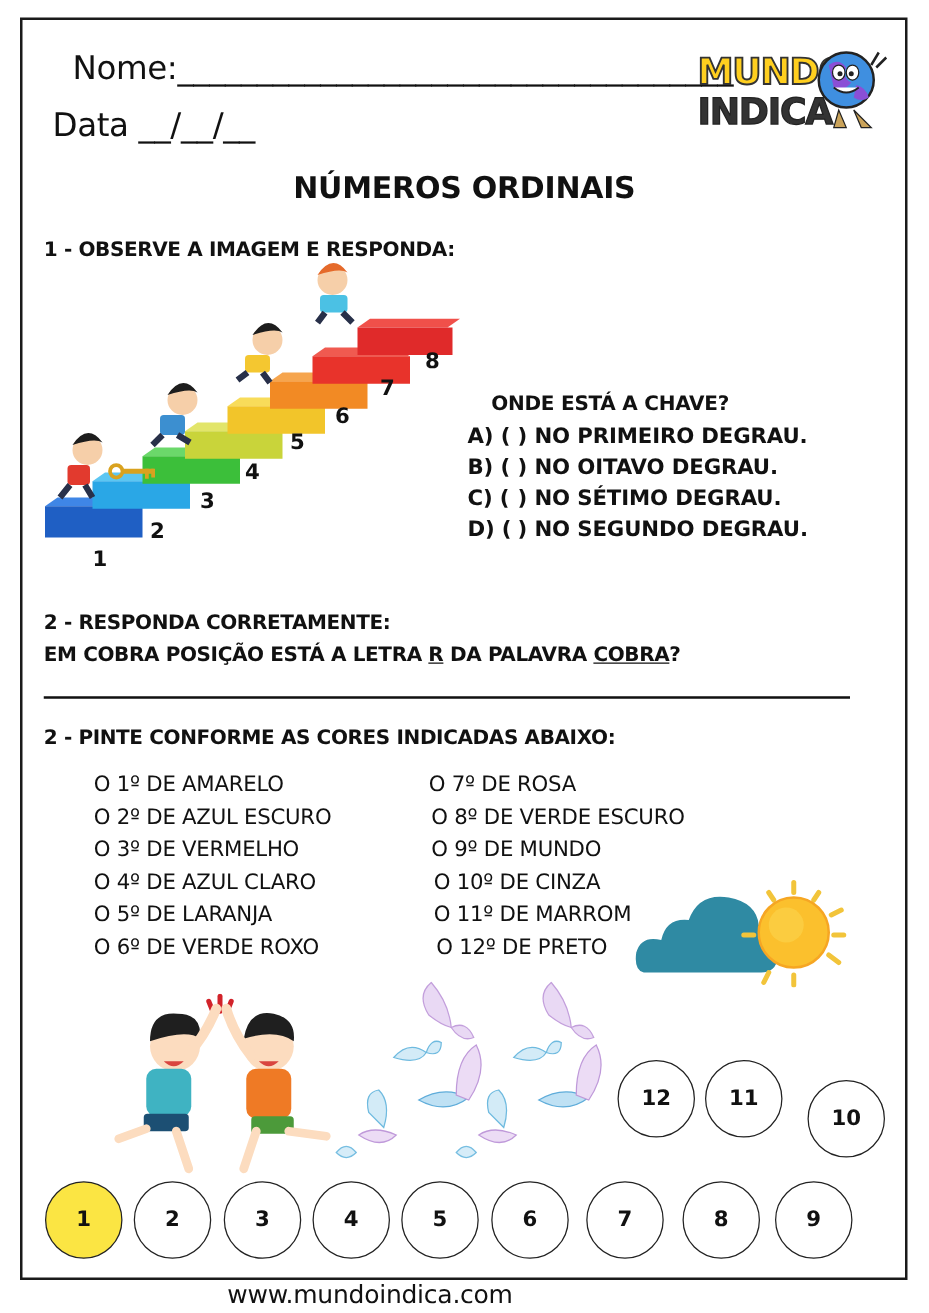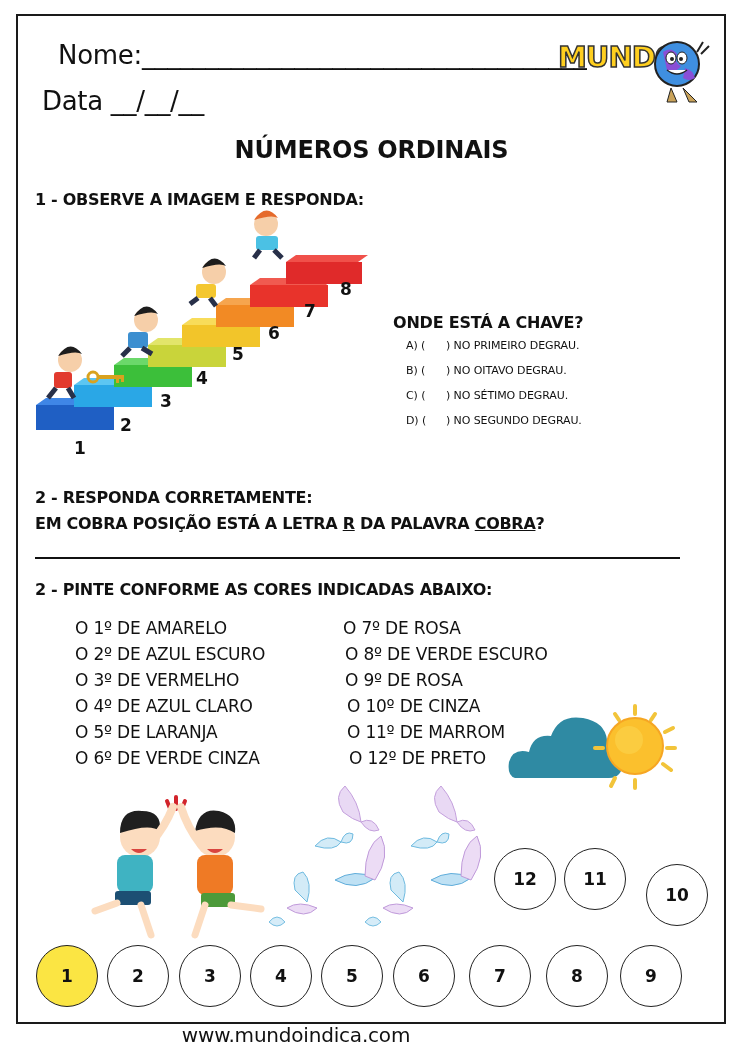--- a/index.html
+++ b/index.html
@@ -11,40 +11,41 @@
   .data { left: 42px; top: 86px; font-size: 26px; font-weight: 400; letter-spacing: -0.3px; }
   .title { left: 0; width: 743px; top: 136px; text-align: center; font-size: 24px; font-weight: 700; letter-spacing: -0.2px; }
   .q-heading { font-size: 16px; font-weight: 700; letter-spacing: -0.3px; }
   .q1 { left: 35px; top: 190px; }
   .q2 { left: 35px; top: 488px; }
   .q2b { left: 35px; top: 514px; }
   .q3 { left: 35px; top: 580px; }
   .u { text-decoration: underline; }
   .answer-line { left: 35px; top: 557px; width: 645px; height: 2px; background: #111; }
   .chave-title { left: 393px; top: 313px; font-size: 16px; font-weight: 700; letter-spacing: -0.2px; }
-  .opt { left: 406px; font-size: 11px; letter-spacing: -0.1px; }
+  .opt { left: 374px; font-size: 17px; letter-spacing: -0.1px; font-weight: bold; }
   .opt .par { display: inline-block; width: 40px; }
   .list { font-size: 17px; letter-spacing: -0.2px; white-space: nowrap; }
   .footer { left: 0; width: 592px; top: 1023px; text-align: center; font-size: 20px; letter-spacing: -0.2px; }
   .circle { position: absolute; width: 62px; height: 62px; border: 1.5px solid #222; border-radius: 50%; display: flex; align-items: center; justify-content: center; font-weight: 700; font-size: 17px; background: #fff; }
   .circle.filled { background: #fbe543; }
   .logo { left: 555px; top: 38px; width: 160px; height: 72px; }
   .logo .mundo { position: absolute; left: 3px; top: 2px; font-family: "DejaVu Sans", sans-serif; font-weight: 900; font-size: 29px; color: #ffcf1f; -webkit-text-stroke: 1.5px #333; letter-spacing: -1px; }
   .logo .indica { position: absolute; left: 3px; top: 34px; font-family: "DejaVu Sans", sans-serif; font-weight: 900; font-size: 29px; color: #333; -webkit-text-stroke: 1px #222; letter-spacing: -1px; }
 </style>
 </head>
 <body>
 
 <div class="sheet"></div>
 
 <div class="abs nome">Nome:___________________________________</div>
 <div class="abs data">Data __/__/__</div>
 
 <div class="abs logo">
   <span class="mundo">MUNDO</span>
+  <span class="indica">INDICA</span>
   <svg style="position:absolute;left:98px;top:0" width="60" height="72" viewBox="0 0 60 72">
     <circle cx="24" cy="26" r="22" fill="#3f8fe0" stroke="#222" stroke-width="2"></circle>
     <path d="M10 14 q8 -6 14 2 q-4 8 4 12 q-6 8 -14 4z" fill="#8a4fd6"></path>
     <path d="M32 30 q8 2 10 10 q-6 4 -12 0z" fill="#8a4fd6"></path>
     <ellipse cx="18" cy="20" rx="5" ry="6" fill="#fff" stroke="#222"></ellipse>
     <ellipse cx="29" cy="20" rx="5" ry="6" fill="#fff" stroke="#222"></ellipse>
     <circle cx="19" cy="21" r="2" fill="#222"></circle>
     <circle cx="28" cy="21" r="2" fill="#222"></circle>
     <path d="M14 32 q10 8 20 0" fill="#fff" stroke="#222" stroke-width="1.5"></path>
     <path d="M44 14 l6 -10 M48 16 l8 -8" stroke="#222" stroke-width="2"></path>
@@ -143,25 +144,25 @@
 <div class="abs q-heading q2b"><span>EM COBRA POSIÇÃO ESTÁ A LETRA </span><span class="u">R</span><span> DA PALAVRA </span><span class="u">COBRA</span><span>?</span></div>
 <div class="abs answer-line"></div>
 
 <div class="abs q-heading q3">2 - PINTE CONFORME AS CORES INDICADAS ABAIXO:</div>
 
 <div class="abs list" style="left:75px;top:618px">O 1º DE AMARELO</div>
 <div class="abs list" style="left:75px;top:644px">O 2º DE AZUL ESCURO</div>
 <div class="abs list" style="left:75px;top:670px">O 3º DE VERMELHO</div>
 <div class="abs list" style="left:75px;top:696px">O 4º DE AZUL CLARO</div>
 <div class="abs list" style="left:75px;top:722px">O 5º DE LARANJA</div>
-<div class="abs list" style="left:75px;top:748px">O 6º DE VERDE CINZA</div>
+<div class="abs list" style="left:75px;top:748px">O 6º DE VERDE ROXO</div>
 
 <div class="abs list" style="left:343px;top:618px">O 7º DE ROSA</div>
 <div class="abs list" style="left:345px;top:644px">O 8º DE VERDE ESCURO</div>
-<div class="abs list" style="left:345px;top:670px">O 9º DE ROSA</div>
+<div class="abs list" style="left:345px;top:670px">O 9º DE MUNDO</div>
 <div class="abs list" style="left:347px;top:696px">O 10º DE CINZA</div>
 <div class="abs list" style="left:347px;top:722px">O 11º DE MARROM</div>
 <div class="abs list" style="left:349px;top:748px">O 12º DE PRETO</div>
 
 <svg class="abs" style="left:505px;top:700px" width="180" height="90" viewBox="0 0 180 90">
   <g>
     <path d="M10 78 q-8 -2 -6 -16 q4 -14 20 -10 q4 -18 22 -16 q8 -22 32 -18 q22 4 24 22 q14 2 16 20 q0 18 -14 18 z" fill="#2f8aa3"></path>
   </g>
   <g stroke="#f2c43a" stroke-width="4" stroke-linecap="round">
     <line x1="130" y1="6" x2="130" y2="14"></line>

